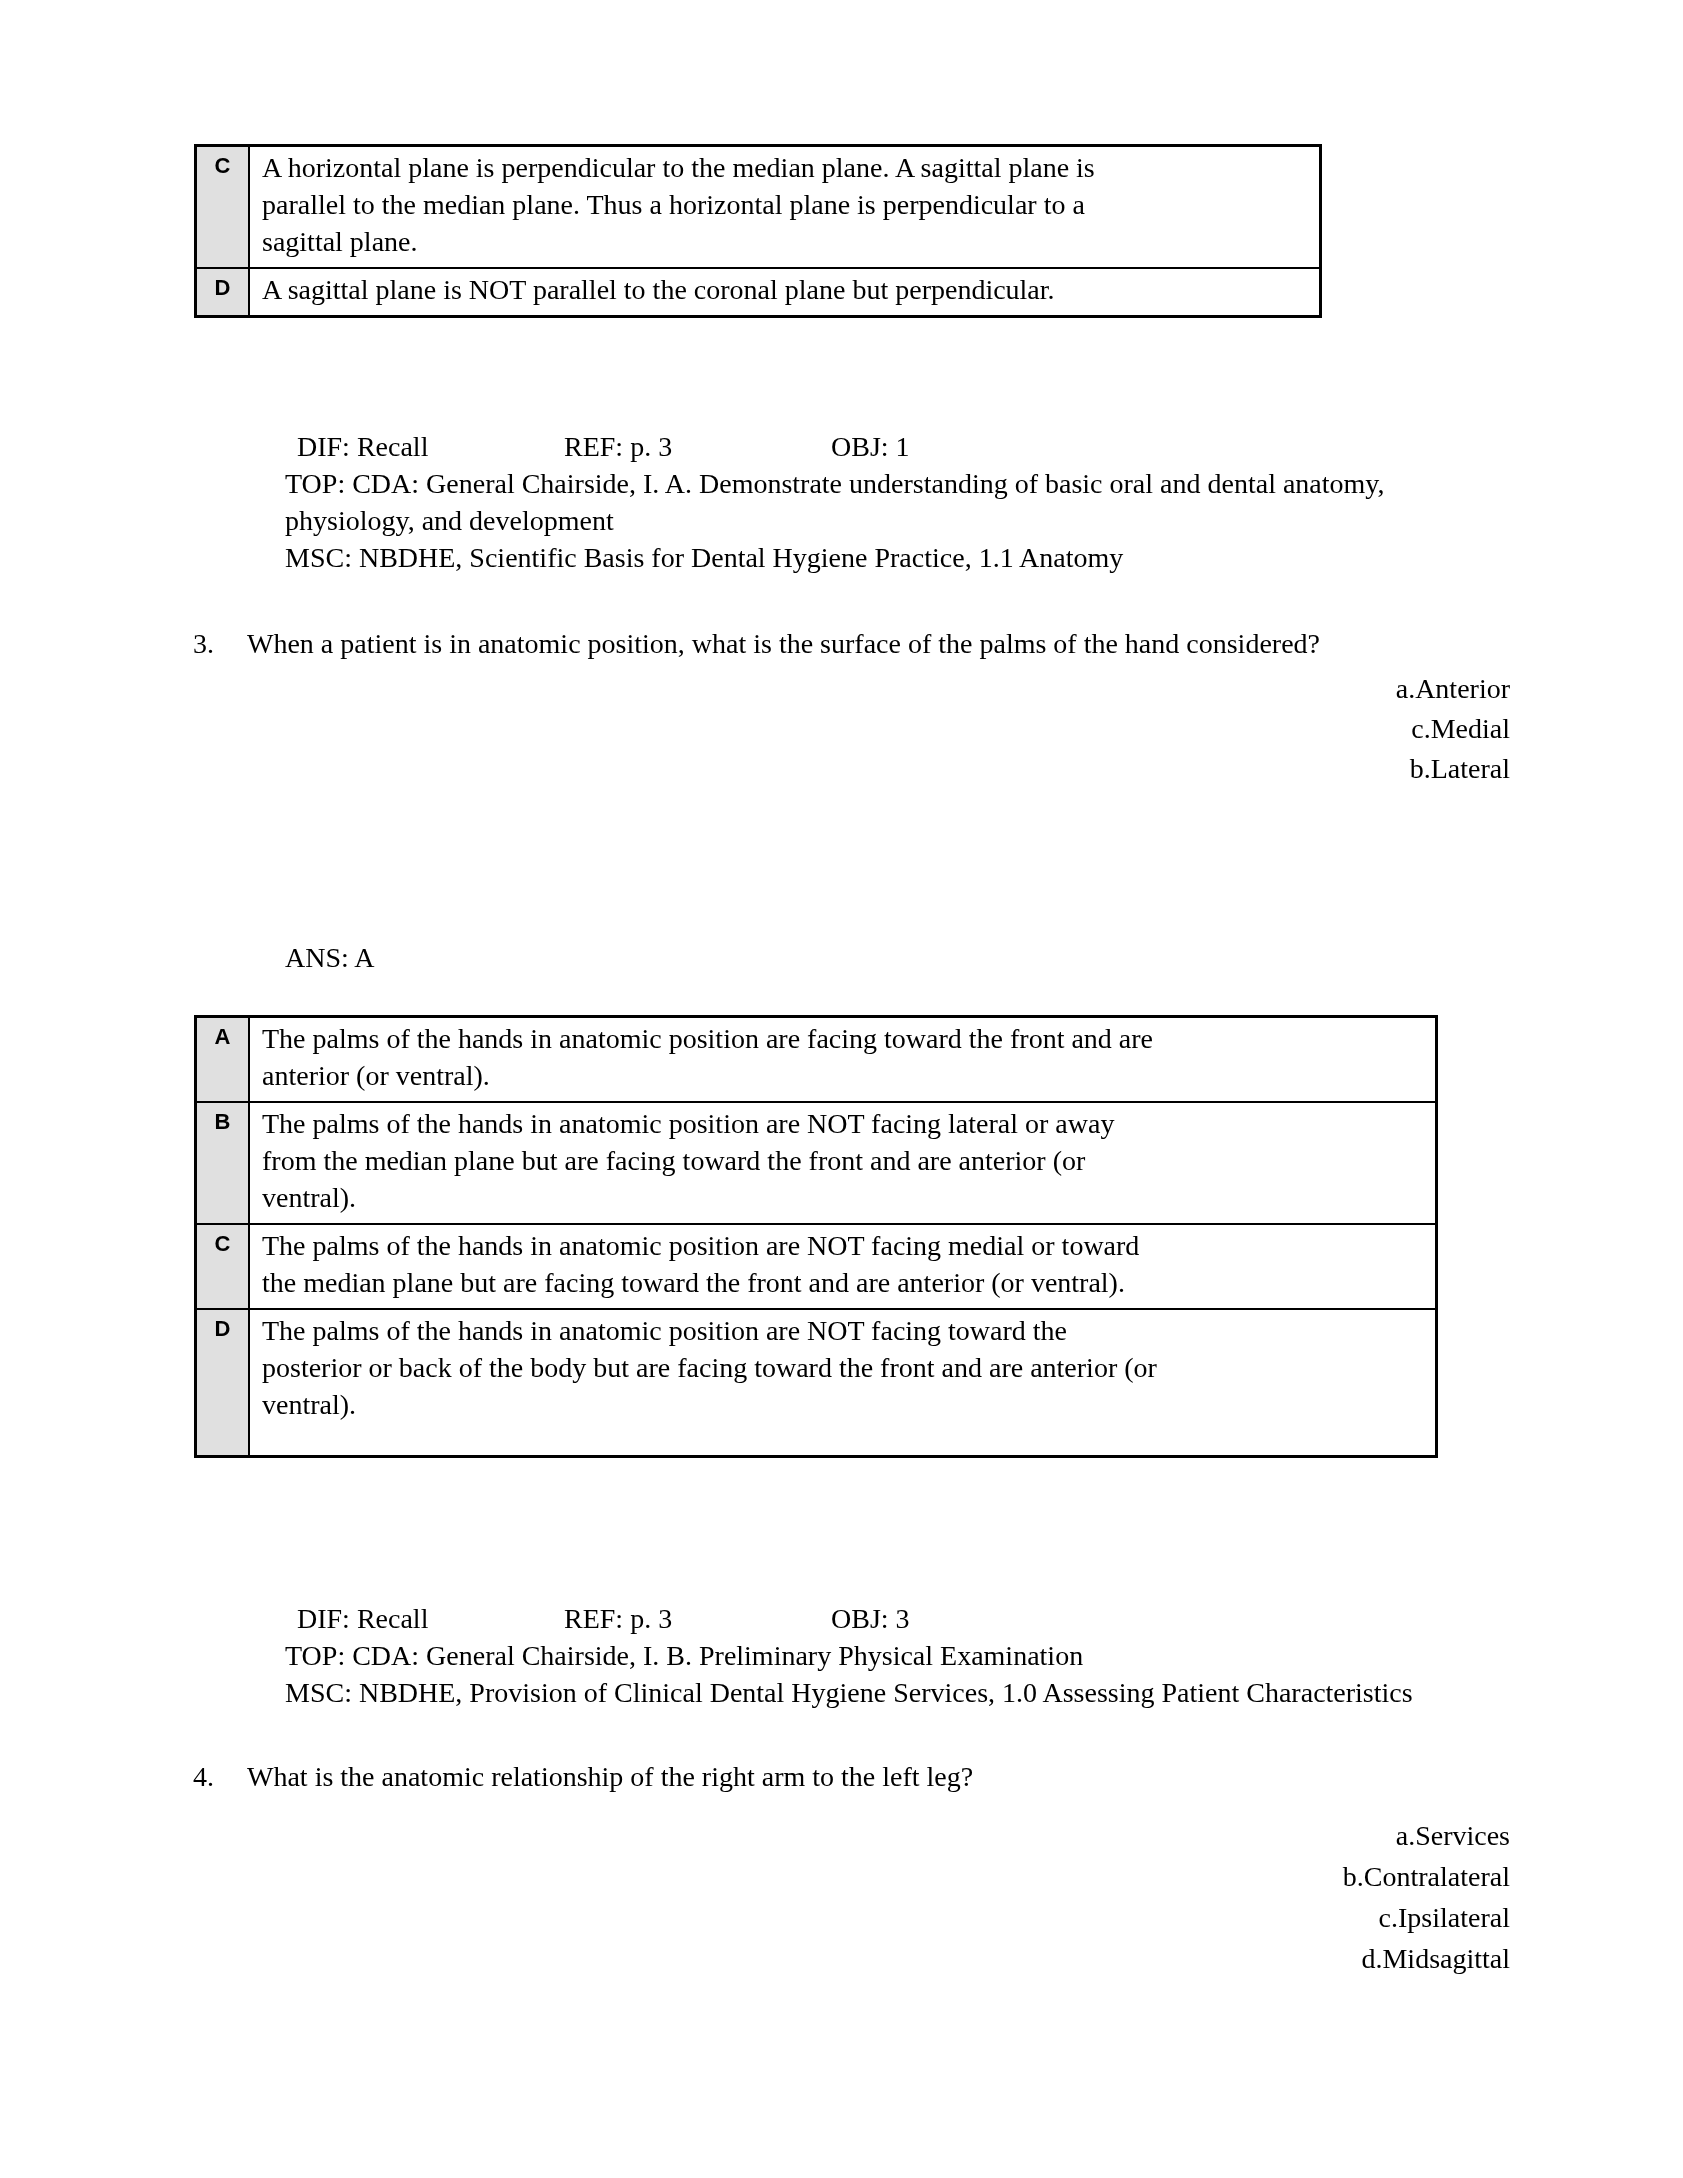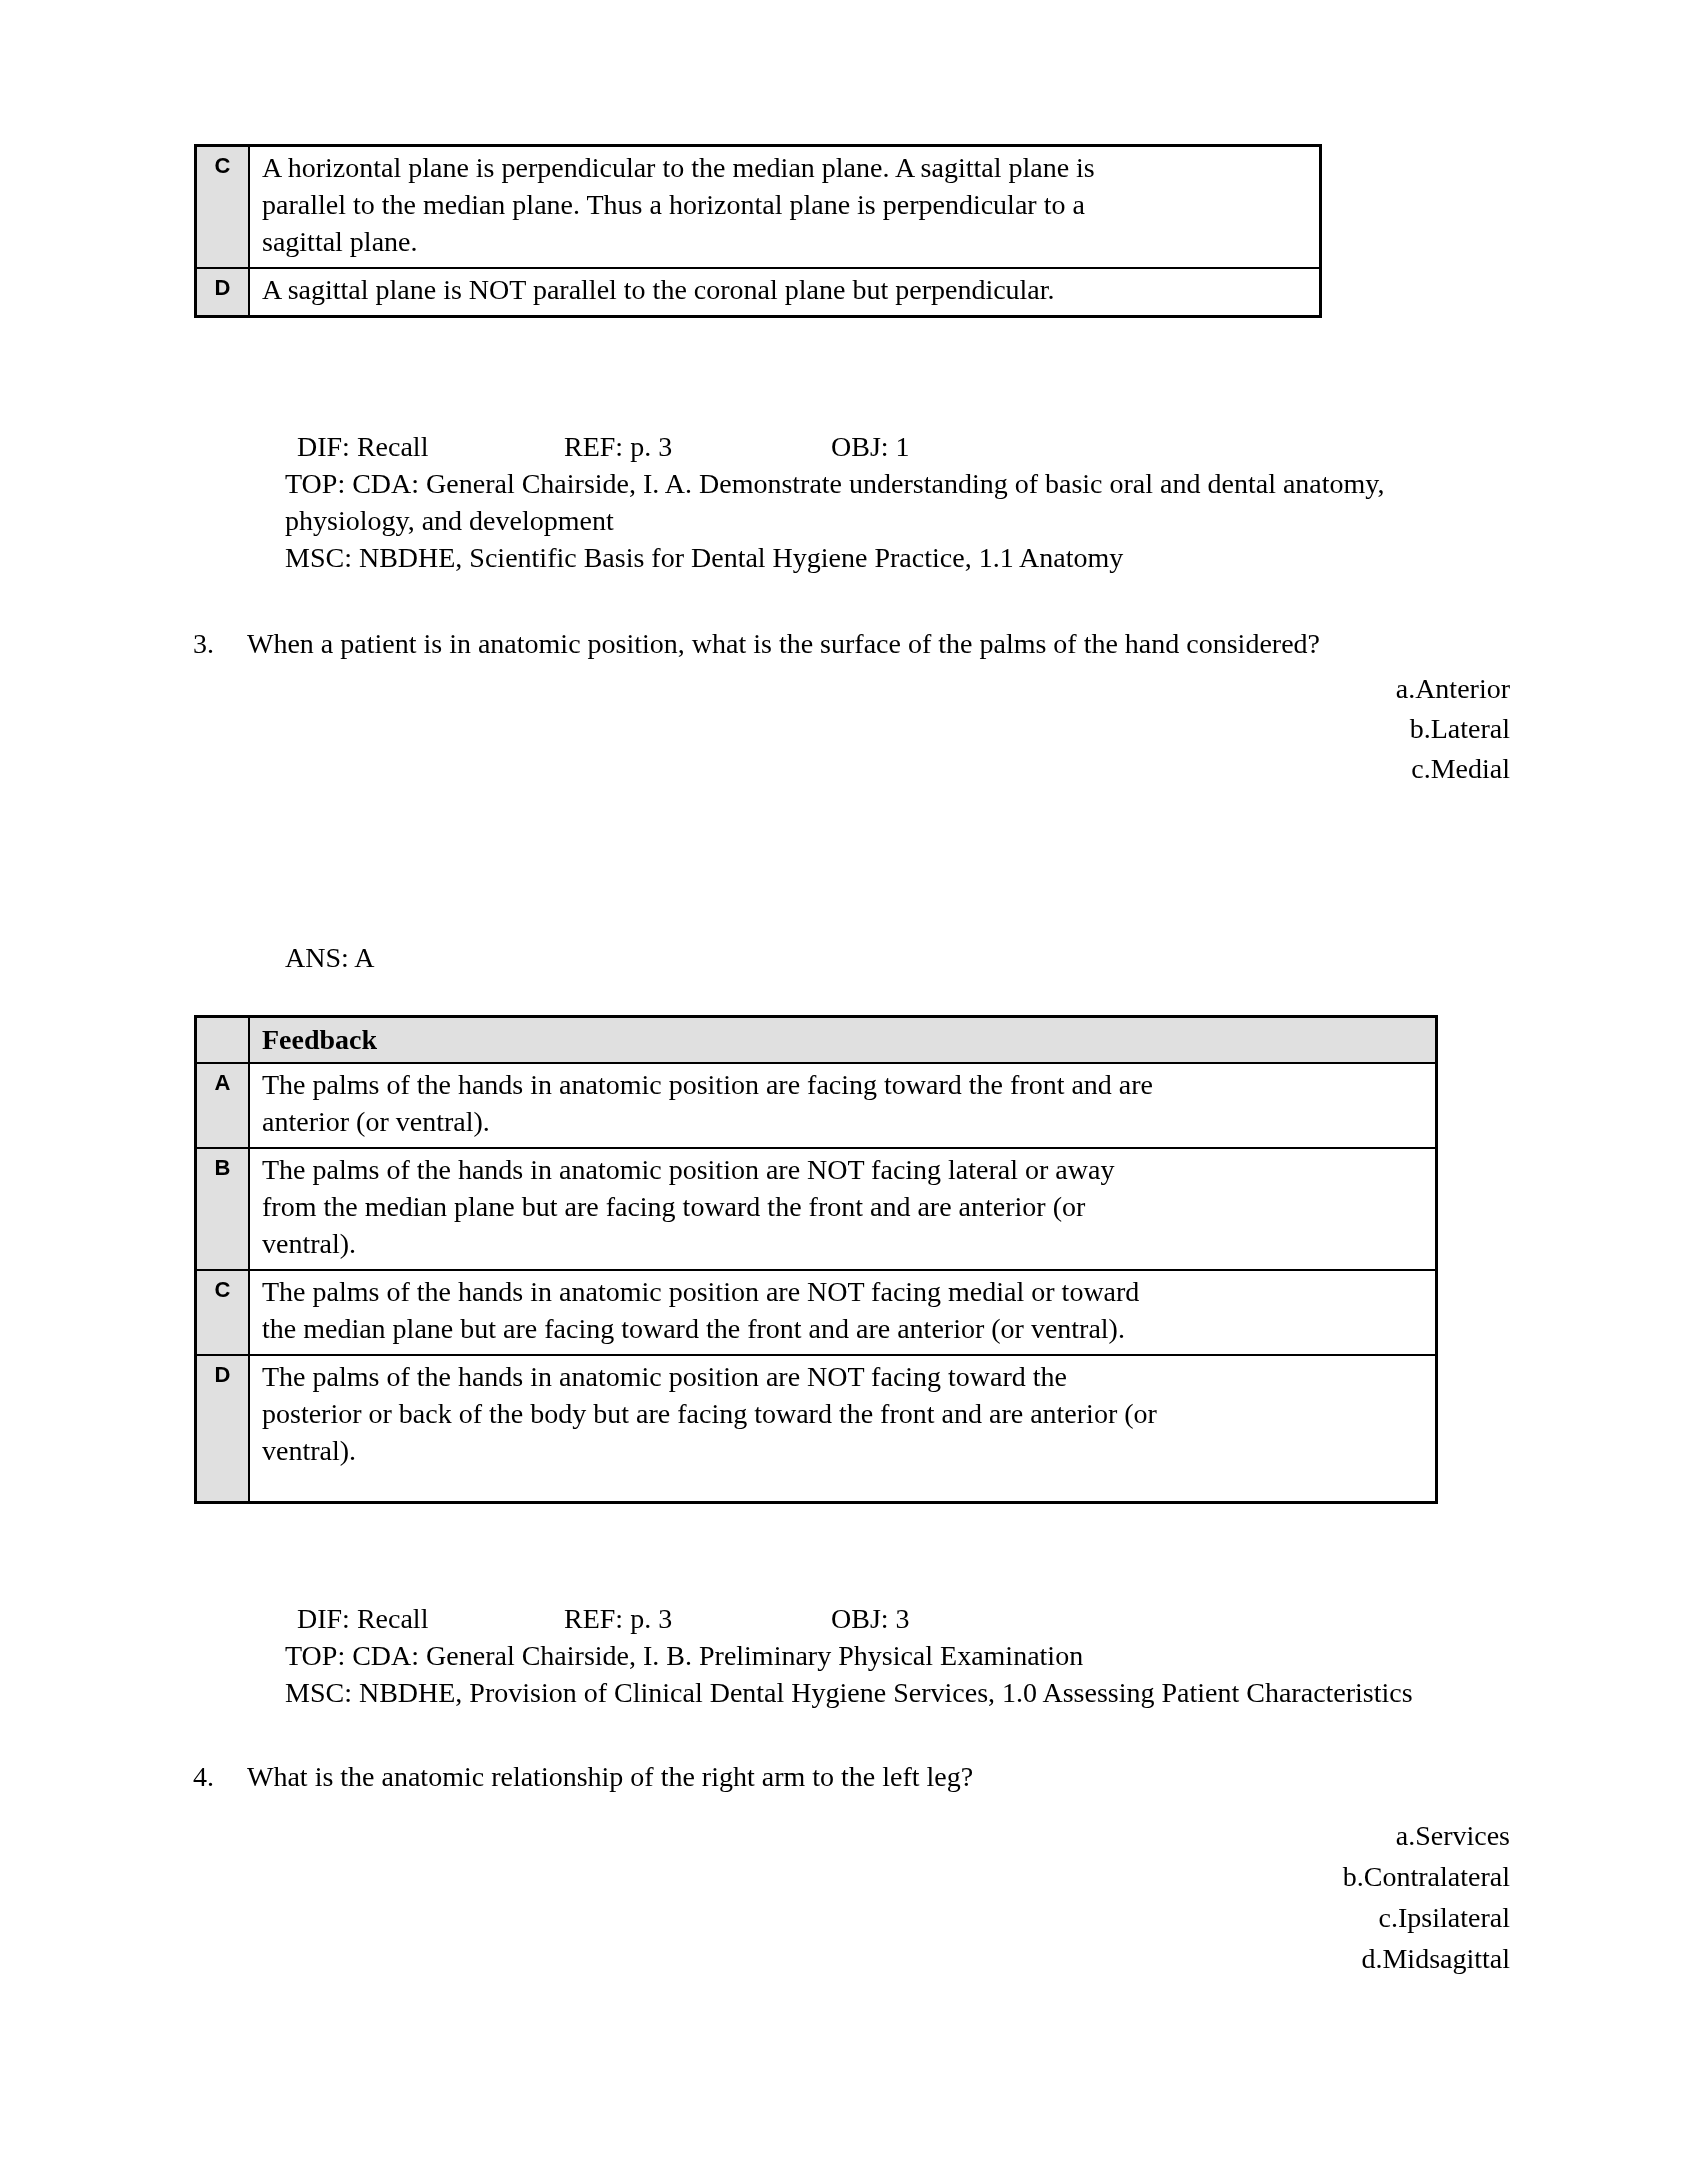--- a/index.html
+++ b/index.html
@@ -98,36 +98,32 @@
 
   <div class="abs" style="left:193px; top:625px;">
     <div class="q-line">
       <span class="q-num">3.</span><span>When a patient is in anatomic position, what is the surface of the palms of the hand considered?</span>
     </div>
     <div class="options" style="margin-top:7px;">
       <div class="opt">
         <span class="opt-letter">a.</span><span>Anterior</span>
       </div>
       <div class="opt">
-        <span class="opt-letter">b.</span><span>Lateral</span>
+        <span class="opt-letter">c.</span><span>Medial</span>
       </div>
       <div class="opt">
-        <span class="opt-letter">c.</span><span>Medial</span>
+        <span class="opt-letter">b.</span><span>Lateral</span>
       </div>
     </div>
   </div>
 
   <div class="abs ans-line" style="left:285px; top:939px;">ANS: A</div>
 
   <table class="doc-table" style="left:194px; top:1015px; width:1244px;">
     <tbody>
-        <tr>
-      <td class="letter-cell fb-header-corner"></td>
-      <td class="fb-header-cell">Feedback</td>
-    </tr>
     <tr>
       <td class="letter-cell">A</td>
       <td class="content-cell">The palms of the hands in anatomic position are facing toward the front and are
 anterior (or ventral).</td>
     </tr>
     <tr>
       <td class="letter-cell">B</td>
       <td class="content-cell">The palms of the hands in anatomic position are NOT facing lateral or away
 from the median plane but are facing toward the front and are anterior (or
 ventral).</td>

